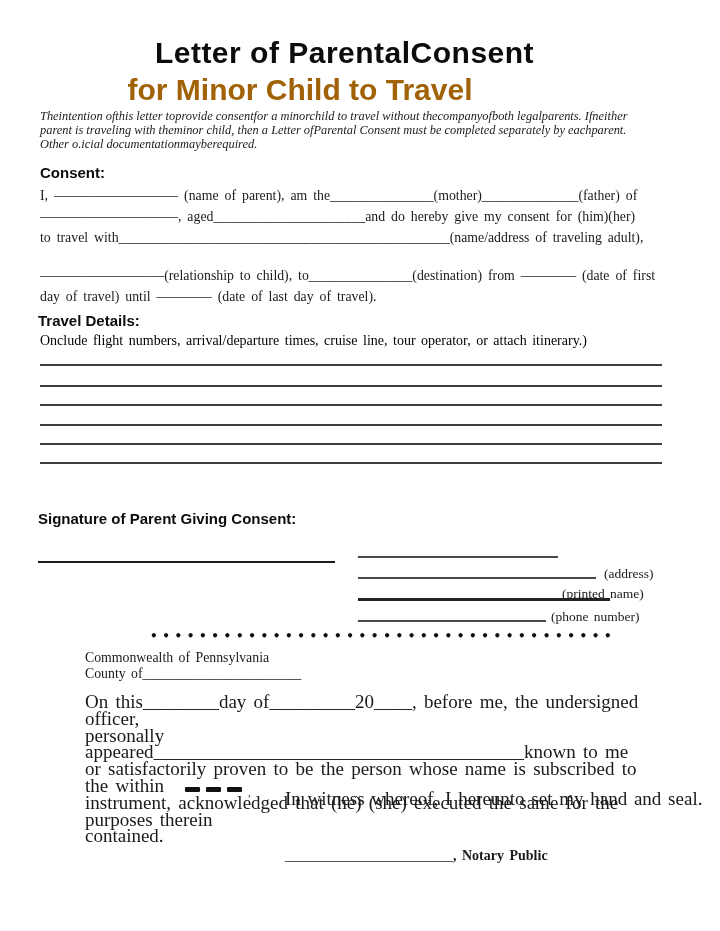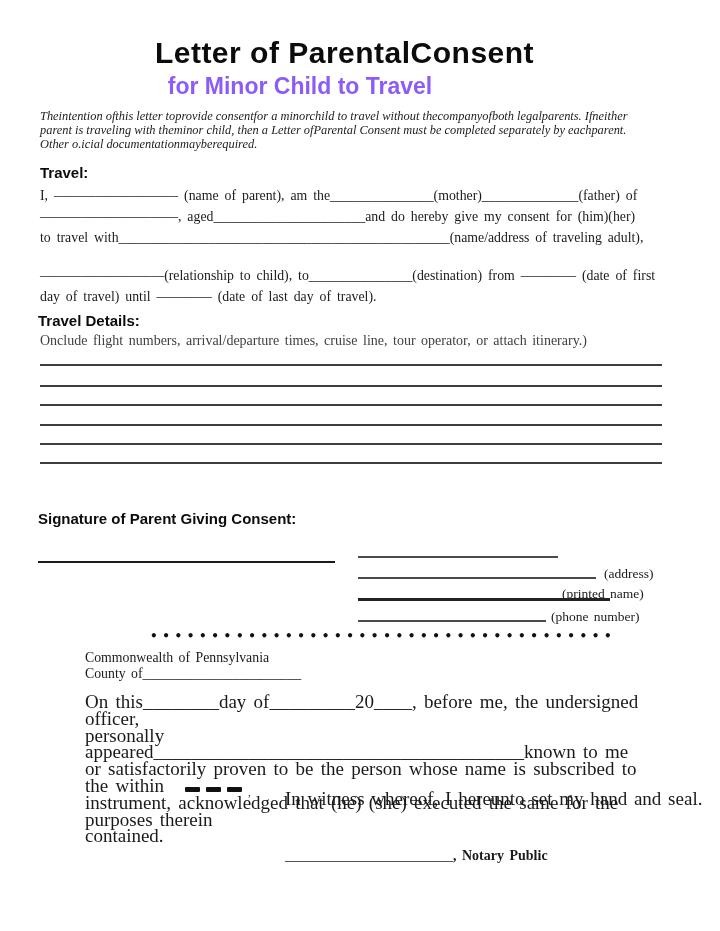--- a/index.html
+++ b/index.html
@@ -13,38 +13,38 @@
   }
   .abs{position:absolute;}
   .title1{
     left:0;top:36px;width:689px;text-align:center;
     font-family:"Liberation Sans", sans-serif;
     font-weight:bold;font-size:30px;color:#0c0c0c;letter-spacing:0.5px;
   }
   .title2{
     left:0;top:73px;width:600px;text-align:center;
     font-family:"Liberation Sans", sans-serif;
-    font-weight:bold;font-size:23px;color:#8b5cf6;
+    font-weight:bold;font-size:30px;color:#a16207;
   }
   .disclaimer{
     left:40px;top:110px;width:636px;
     font-style:italic;font-size:12.4px;line-height:13.8px;color:#1c1c1c;
   }
   .sec-heading{
     font-family:"Liberation Sans", sans-serif;
     font-weight:bold;font-size:15px;color:#0c0c0c;
   }
   .consent-par{
     left:40px;top:185px;width:660px;
     font-size:13.8px;line-height:21px;word-spacing:2.5px;color:#1a1a1a;
   }
   .consent-par .gap-before{margin-top:17px;}
   .note{
     left:40px;top:333px;width:650px;
-    font-size:14px;word-spacing:2px;color:#404040;
+    font-size:14px;word-spacing:2px;color:#000000;
   }
   .rline{
     left:40px;width:622px;height:2px;background:#3d3d3d;
   }
   .sigline-left{
     left:38px;top:561px;width:297px;height:2px;background:#1a1a1a;
   }
   .fline{height:2px;background:#4a4a4a;}
   .flabel{
     font-size:13.5px;color:#1a1a1a;word-spacing:2px;white-space:nowrap;
@@ -76,21 +76,21 @@
 
   <div class="abs title1">Letter of ParentalConsent</div>
   <div class="abs title2">for Minor Child to Travel</div>
 
   <div class="abs disclaimer">
     <div>Theintention ofthis letter toprovide consentfor a minorchild to travel without thecompanyofboth legalparents. Ifneither</div>
     <div>parent is traveling with theminor child, then a Letter ofParental Consent must be completed separately by eachparent.</div>
     <div>Other o.icial documentationmayberequired.</div>
   </div>
 
-  <div class="abs sec-heading" style="left:40px;top:164px;">Travel:</div>
+  <div class="abs sec-heading" style="left:40px;top:164px;">Consent:</div>
   <div class="abs consent-par">
     <div>I,  ————————— (name of parent), am the_______________(mother)______________(father) of</div>
     <div>——————————,  aged______________________and do hereby give my consent for (him)(her)</div>
     <div>to travel with________________________________________________(name/address of traveling adult),</div>
     <div class="gap-before">—————————(relationship to child), to_______________(destination) from  ————  (date of first</div>
     <div>day of travel) until  ————  (date of last day of travel).</div>
   </div>
 
   <div class="abs sec-heading" style="left:38px;top:312px;">Travel Details:</div>
   <div class="abs note">Onclude flight numbers, arrival/departure times, cruise line, tour operator, or attach   itinerary.)</div>

